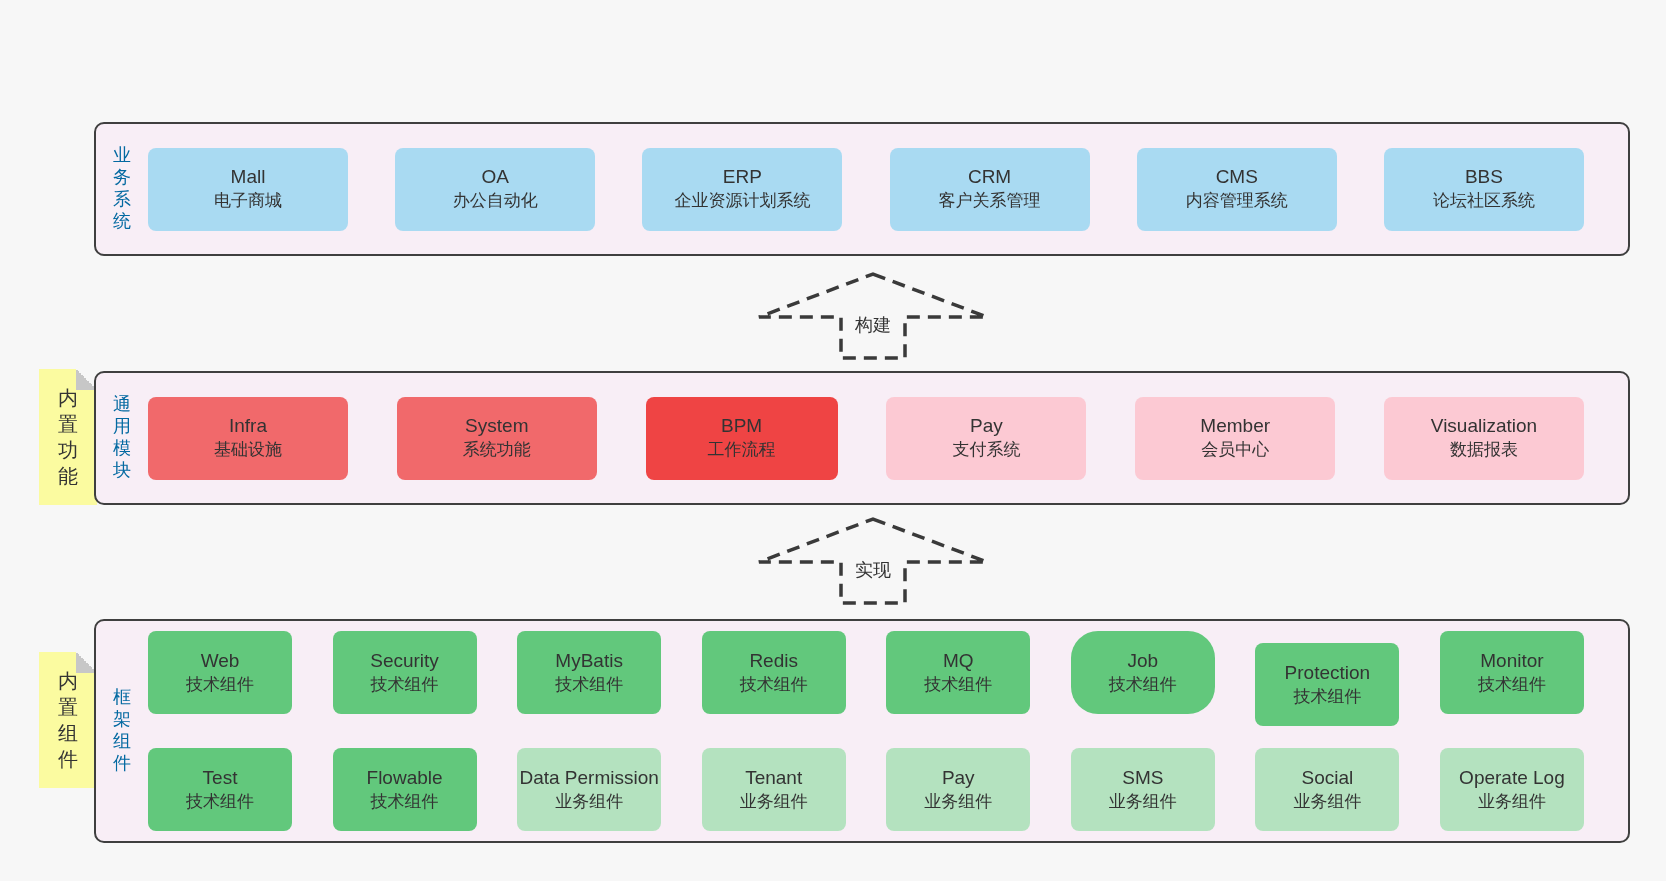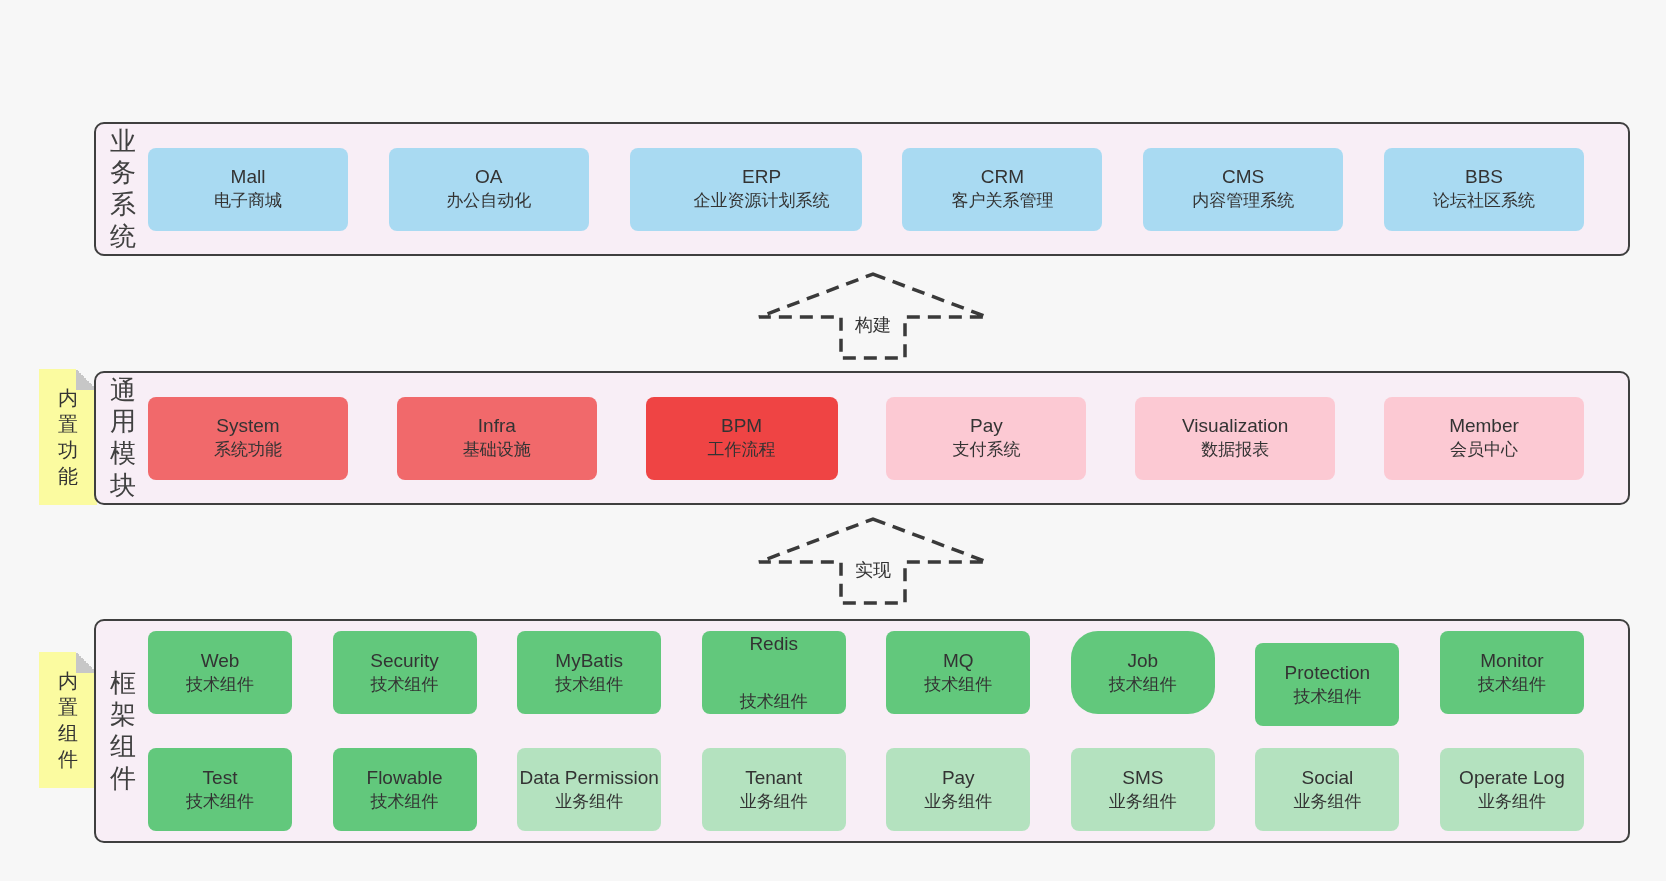--- a/index.html
+++ b/index.html
@@ -32,25 +32,25 @@
   .layer-components { top: 619px; height: 224px; }
 
   .label-col {
     flex: 0 0 52px;
     display: flex;
     align-items: center;
     justify-content: center;
   }
   .v-text {
     width: 24px;
-    font-size: 26px;
+    font-size: 18px;
     line-height: 1.22;
     text-align: center;
     word-break: break-all;
-    color: #404040;
+    color: #0369a1;
     letter-spacing: 0;
   }
   .rows-col {
     flex: 1;
     display: flex;
     flex-direction: column;
     justify-content: center;
     gap: 22px;
     padding-right: 44px;
   }
@@ -136,21 +136,21 @@
     <div class="rows-col">
         <div class="row">
           <div class="box" style="width: 200px; background: rgb(169, 218, 242);">
             <div class="box-title">Mall</div>
             <div class="box-sub">电子商城</div>
           </div>
           <div class="box" style="width: 200px; background: rgb(169, 218, 242);">
             <div class="box-title">OA</div>
             <div class="box-sub">办公自动化</div>
           </div>
-          <div class="box" style="width: 200px; background: rgb(169, 218, 242); padding-left: 32px;">
+          <div class="box" style="width: 200px; background: rgb(169, 218, 242);">
             <div class="box-title">ERP</div>
             <div class="box-sub">企业资源计划系统</div>
           </div>
           <div class="box" style="width: 200px; background: rgb(169, 218, 242);">
             <div class="box-title">CRM</div>
             <div class="box-sub">客户关系管理</div>
           </div>
           <div class="box" style="width: 200px; background: rgb(169, 218, 242);">
             <div class="box-title">CMS</div>
             <div class="box-sub">内容管理系统</div>
@@ -170,42 +170,42 @@
     <div class="arrow-label">构建</div>
   </div>
 
   <div class="layer layer-modules" style="background: rgb(248, 238, 246); border-color: rgb(63, 63, 63);">
     <div class="label-col">
       <div class="v-text">通用模块</div>
     </div>
     <div class="rows-col">
         <div class="row">
           <div class="box" style="width: 200px; background: rgb(241, 105, 107);">
+            <div class="box-title">Infra</div>
+            <div class="box-sub">基础设施</div>
+          </div>
+          <div class="box" style="width: 200px; background: rgb(241, 105, 107);">
             <div class="box-title">System</div>
             <div class="box-sub">系统功能</div>
-          </div>
-          <div class="box" style="width: 200px; background: rgb(241, 105, 107);">
-            <div class="box-title">Infra</div>
-            <div class="box-sub">基础设施</div>
           </div>
           <div class="box" style="width: 192px; background: #ef4444;">
             <div class="box-title">BPM</div>
             <div class="box-sub">工作流程</div>
           </div>
           <div class="box" style="width: 200px; background: rgb(252, 201, 211);">
             <div class="box-title">Pay</div>
             <div class="box-sub">支付系统</div>
           </div>
           <div class="box" style="width: 200px; background: rgb(252, 201, 211);">
+            <div class="box-title">Member</div>
+            <div class="box-sub">会员中心</div>
+          </div>
+          <div class="box" style="width: 200px; background: rgb(252, 201, 211);">
             <div class="box-title">Visualization</div>
             <div class="box-sub">数据报表</div>
-          </div>
-          <div class="box" style="width: 200px; background: rgb(252, 201, 211);">
-            <div class="box-title">Member</div>
-            <div class="box-sub">会员中心</div>
           </div>
         </div>
       </div>
   </div>
 
   <div class="arrow arrow-2">
     <svg viewBox="0 0 240 90">
       <polygon points="120,3 234,46 152,46 152,87 88,87 88,46 6,46" fill="none" stroke="#3a3a3a" stroke-width="3.5" stroke-dasharray="13 8" stroke-linejoin="miter"></polygon>
     </svg>
     <div class="arrow-label">实现</div>
@@ -222,21 +222,21 @@
             <div class="box-sub">技术组件</div>
           </div>
           <div class="box" style="width: 144px; background: rgb(98, 200, 124);">
             <div class="box-title">Security</div>
             <div class="box-sub">技术组件</div>
           </div>
           <div class="box" style="width: 144px; background: rgb(98, 200, 124);">
             <div class="box-title">MyBatis</div>
             <div class="box-sub">技术组件</div>
           </div>
-          <div class="box" style="width: 144px; background: rgb(98, 200, 124); justify-content: space-between;">
+          <div class="box" style="width: 144px; background: rgb(98, 200, 124);">
             <div class="box-title">Redis</div>
             <div class="box-sub">技术组件</div>
           </div>
           <div class="box" style="width: 144px; background: rgb(98, 200, 124);">
             <div class="box-title">MQ</div>
             <div class="box-sub">技术组件</div>
           </div>
           <div class="box" style="width: 144px; background: rgb(98, 200, 124); border-radius: 27px;">
             <div class="box-title">Job</div>
             <div class="box-sub">技术组件</div>

